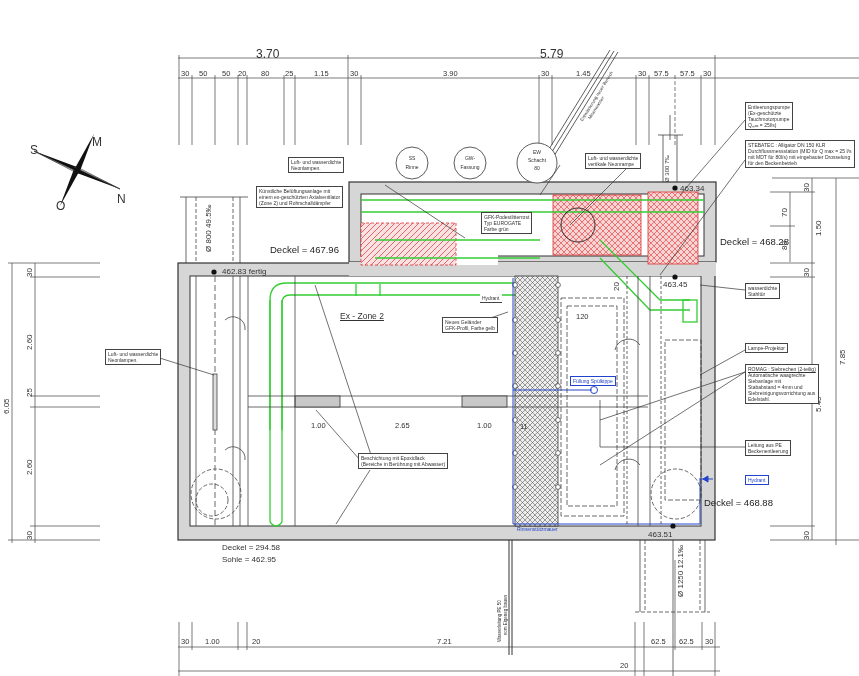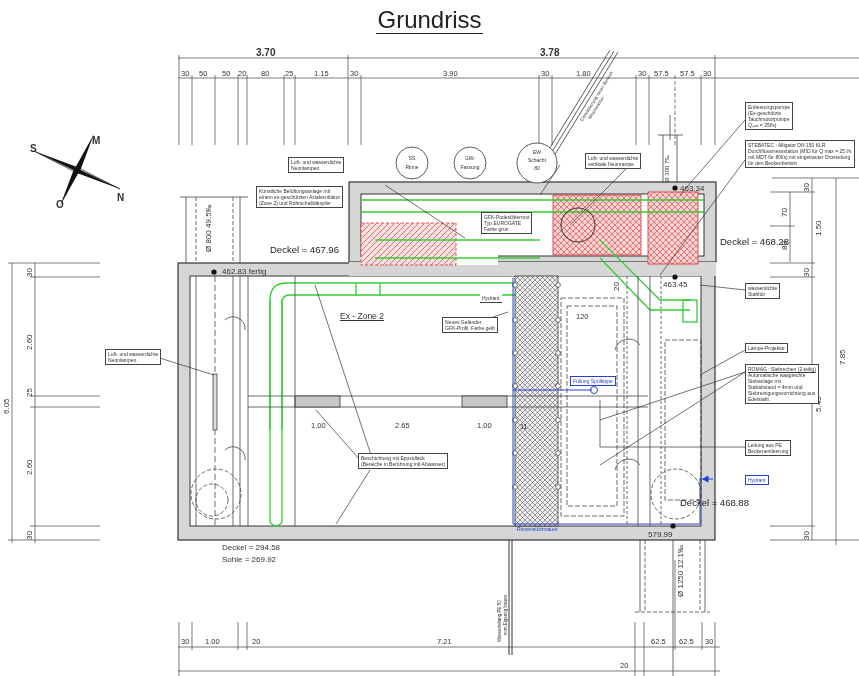--- a/index.html
+++ b/index.html
@@ -1,35 +1,34 @@
 <!DOCTYPE html>
 <html><head>
 <meta charset="utf-8">
 <style>
   html, body { margin:0; padding:0; background:#ffffff; }
   body { width:859px; height:676px; position:relative; overflow:hidden; font-family:"Liberation Sans", sans-serif; color:#222; }
   #drawing { position:absolute; left:0; top:0; width:859px; height:676px; }
   .title { position:absolute; left:0; width:859px; top:6px; text-align:center; font-size:24px; color:#222; }
   .title span { border-bottom:1px solid #222; padding:0 1px; }
   .t { position:absolute; font-size:7.5px; color:#333; white-space:nowrap; line-height:1; }
-  .tm { position:absolute; font-size:10px; color:#333; white-space:nowrap; line-height:1;font-weight:bold; }
+  .tm { position:absolute; font-size:12px; color:#333; white-space:nowrap; line-height:1; }
   .tl { position:absolute; font-size:9.5px; color:#222; white-space:nowrap; line-height:1.35; }
   .vt { position:absolute; font-size:8px; color:#333; white-space:nowrap; transform-origin:left top; transform:rotate(-90deg); line-height:1; }
   .note { position:absolute; border:1px solid #444; background:#fff; font-size:5px; line-height:6px; padding:1px 2px; color:#333; }
   .note div { white-space:nowrap; }
   .note-blue { border-color:#2244cc; color:#2244cc; }
   .circ-lbl { position:absolute; font-size:5px; color:#333; text-align:center; line-height:9px; }
   .u { text-decoration:underline; }
 </style>
 </head>
 <body>
 
 <div id="drawing">
 
-  <div class="title"><span>Grundriss</span></div>
 
   <svg width="859" height="676" viewBox="0 0 859 676" style="position:absolute;left:0;top:0">
     <defs>
       <pattern id="hatchRed" width="6" height="6" patternUnits="userSpaceOnUse">
         <rect width="6" height="6" fill="#fbe2e2"></rect>
         <path d="M0,6 L6,0 M-1,1 L1,-1 M5,7 L7,5" stroke="#dd3333" stroke-width="0.7"></path>
       </pattern>
       <pattern id="crossRed" width="6" height="6" patternUnits="userSpaceOnUse">
         <rect width="6" height="6" fill="#f8d4d4"></rect>
         <path d="M0,0 L6,6 M6,0 L0,6" stroke="#dd3333" stroke-width="0.6"></path>
@@ -266,33 +265,33 @@
     </g>
 
     <g stroke="#333" stroke-width="0.8" fill="#fff">
       <circle cx="412" cy="163" r="16"></circle>
       <circle cx="470" cy="163" r="16"></circle>
       <circle cx="537" cy="163" r="20"></circle>
     </g>
   </svg>
 
   <span class="tm" style="left:256px;top:48px">3.70</span>
-  <span class="tm" style="left:540px;top:48px">3.78</span>
+  <span class="tm" style="left:540px;top:48px">5.79</span>
 
   <span class="t" style="left:181px;top:70px">30</span>
   <span class="t" style="left:199px;top:70px">50</span>
   <span class="t" style="left:222px;top:70px">50</span>
   <span class="t" style="left:238px;top:70px">20</span>
   <span class="t" style="left:261px;top:70px">80</span>
   <span class="t" style="left:285px;top:70px">25</span>
   <span class="t" style="left:314px;top:70px">1.15</span>
   <span class="t" style="left:350px;top:70px">30</span>
   <span class="t" style="left:443px;top:70px">3.90</span>
   <span class="t" style="left:541px;top:70px">30</span>
-  <span class="t" style="left:576px;top:70px">1.80</span>
+  <span class="t" style="left:576px;top:70px">1.45</span>
   <span class="t" style="left:638px;top:70px">30</span>
   <span class="t" style="left:654px;top:70px">57.5</span>
   <span class="t" style="left:680px;top:70px">57.5</span>
   <span class="t" style="left:703px;top:70px">30</span>
 
   <span class="t" style="left:181px;top:638px">30</span>
   <span class="t" style="left:205px;top:638px">1.00</span>
   <span class="t" style="left:252px;top:638px">20</span>
   <span class="t" style="left:437px;top:638px">7.21</span>
   <span class="t" style="left:651px;top:638px">62.5</span>
@@ -333,26 +332,26 @@
   <span class="t" style="left:588px;top:118px;font-size:4.5px;transform:rotate(-58deg);transform-origin:left top">Mischwasser</span>
 
   <span class="tm" style="left:30px;top:144px">S</span>
   <span class="tm" style="left:92px;top:136px">M</span>
   <span class="tm" style="left:56px;top:200px">O</span>
   <span class="tm" style="left:117px;top:193px">N</span>
 
   <span class="t" style="left:222px;top:268px;font-size:8px">462.83  fertig</span>
   <span class="t" style="left:680px;top:185px;font-size:8px">463.34</span>
   <span class="t" style="left:663px;top:281px;font-size:8px">463.45</span>
-  <span class="t" style="left:648px;top:531px;font-size:8px">579.99</span>
+  <span class="t" style="left:648px;top:531px;font-size:8px">463.51</span>
   <span class="tl" style="left:270px;top:244px">Deckel = 467.96</span>
   <span class="tl" style="left:720px;top:236px">Deckel = 468.28</span>
-  <span class="tl" style="left:680px;top:497px">Deckel = 468.88</span>
+  <span class="tl" style="left:704px;top:497px">Deckel = 468.88</span>
   <span class="t" style="left:222px;top:544px;font-size:8px">Deckel = 294.58</span>
-  <span class="t" style="left:222px;top:556px;font-size:8px">Sohle    = 269.92</span>
+  <span class="t" style="left:222px;top:556px;font-size:8px">Sohle    = 462.95</span>
 
   <span class="t u" style="left:340px;top:312px;font-size:8.5px">Ex - Zone 2</span>
 
   <div class="circ-lbl" style="left:396px;top:154px;width:32px">
     <div>SS</div>
       <div>Rinne</div>
   </div>
   <div class="circ-lbl" style="left:454px;top:154px;width:32px">
     <div>GW-</div>
       <div>Fassung</div>

